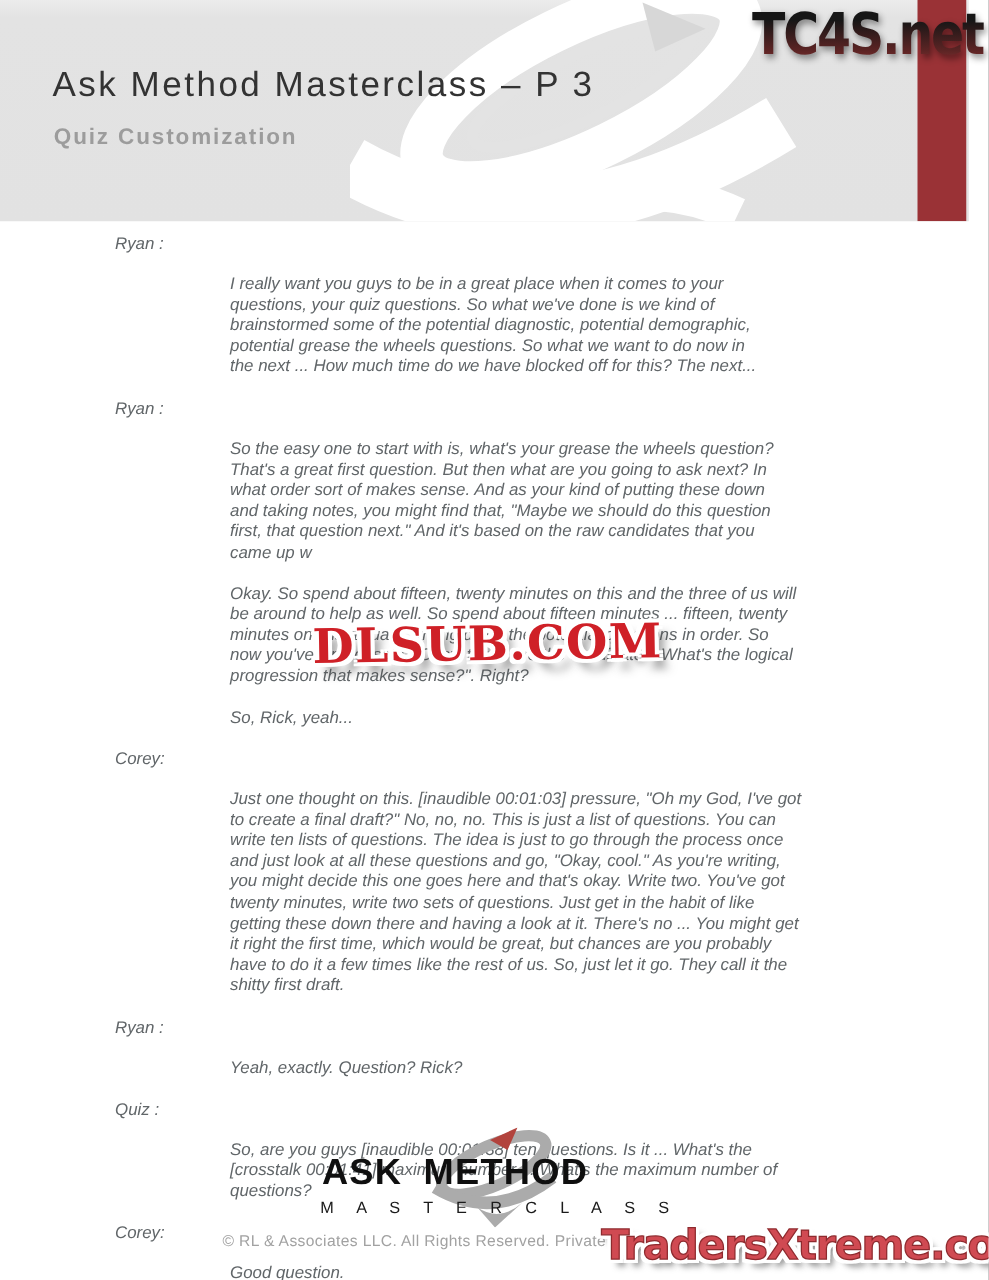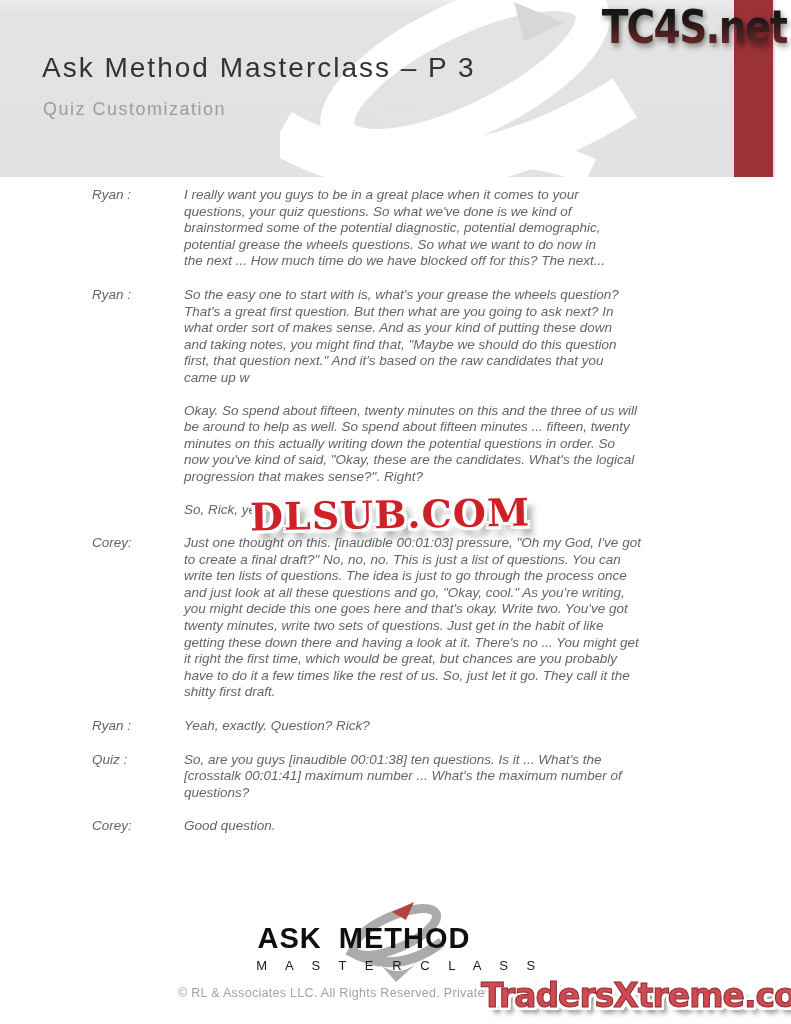--- a/index.html
+++ b/index.html
@@ -16,21 +16,21 @@
     background:linear-gradient(180deg,#ececec 0%, #e3e3e3 8%, #e2e2e2 100%);
     overflow:hidden;
   }
   .swirl-svg { position:absolute; left:280px; top:0; }
   .page-title {
     position:absolute; left:42px; top:52px;
     font-size:28px; font-weight:300; letter-spacing:2px; color:#333;
   }
   .page-subtitle {
     position:absolute; left:43px; top:99px;
-    font-size:18px; font-weight:400; letter-spacing:1.5px; color:#9c9c9c;
+    font-size:18px; font-weight:700; letter-spacing:1.5px; color:#9c9c9c;
   }
   .redbar {
     position:absolute; top:0; right:2px; width:39px; height:177px;
     background:#9a3236;
   }
 
   
   .wm-tc4s {
     position:absolute; top:0px; right:4px; z-index:30;
     font-family:"DejaVu Sans", sans-serif; font-weight:bold; font-size:46px;
@@ -60,21 +60,21 @@
   }
 
   
   .transcript {
     position:absolute; left:92px; top:187px; width:625px;
     font-size:13.5px; line-height:16.6px; color:#616669;font-style:italic;
   }
   .block { display:flex; margin-bottom:17px; }
   .block:last-child { margin-bottom:0; }
   .speaker { flex:0 0 92px; width:92px; }
-  .paras { width:533px; }
+  .paras { width:533px;margin-top:32px; }
   .paras p { margin:0 0 16px 0; white-space:pre-line; }
   .paras p:last-child { margin-bottom:0; }
 
   
   .footer-swirl { position:absolute; left:330px; top:902px; z-index:1; }
   .footer-logo-1 {
     position:absolute; left:0; top:922px; width:728px; text-align:center; z-index:2;
     font-size:29px; font-weight:bold; letter-spacing:1px; word-spacing:8px; color:#0f0f0f;
   }
   .footer-logo-2 {

